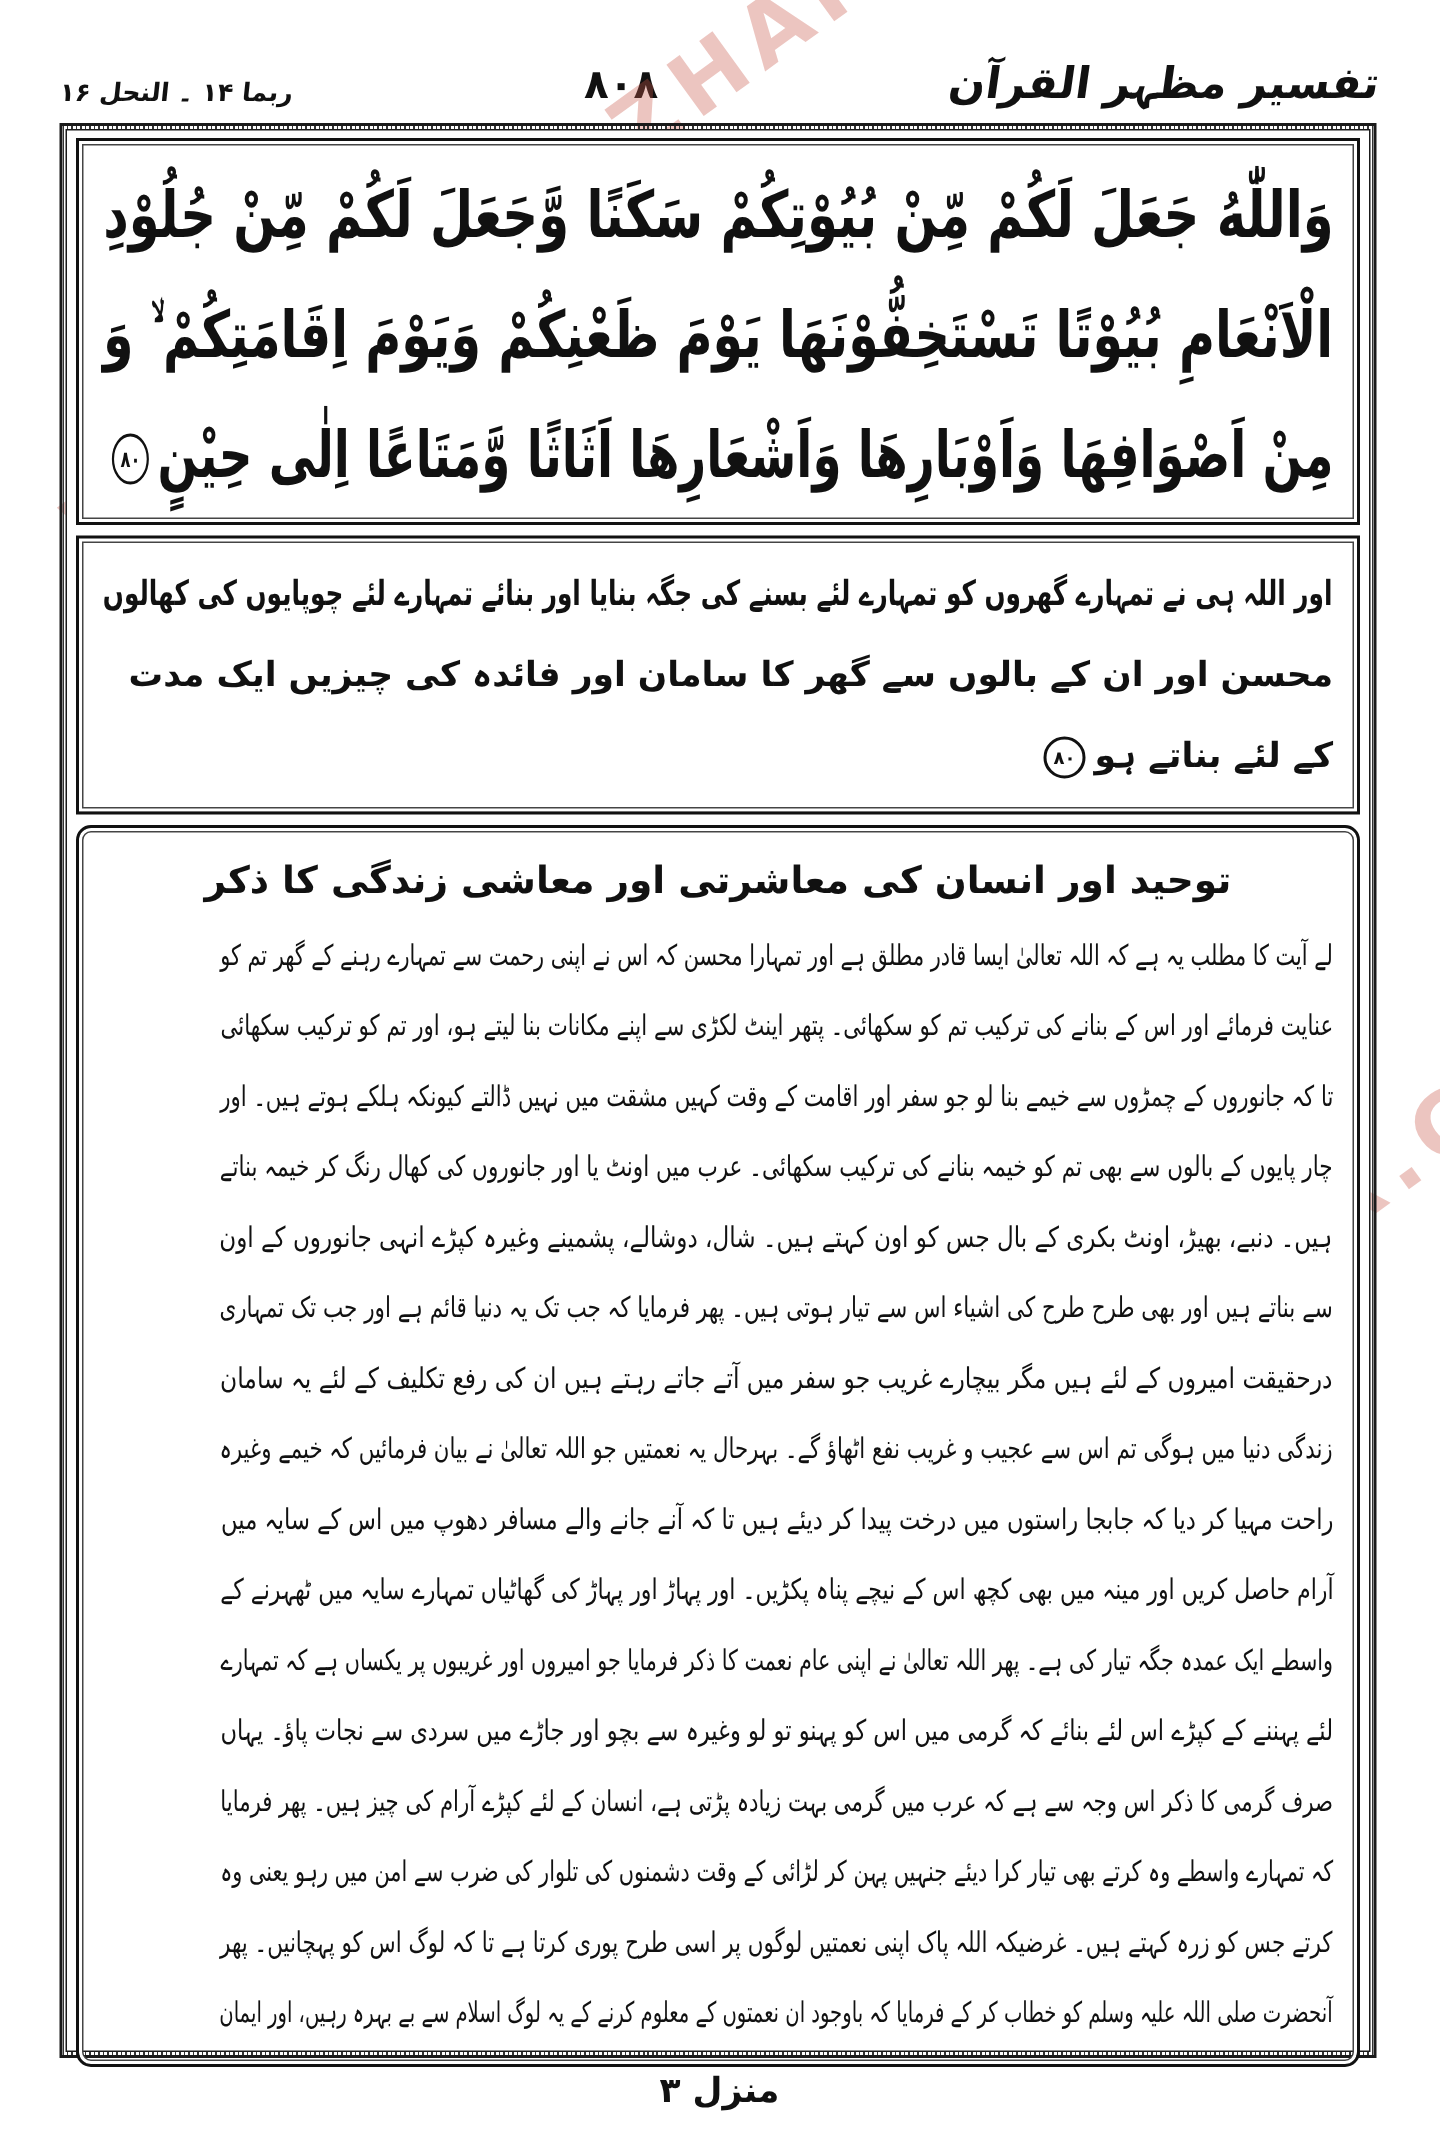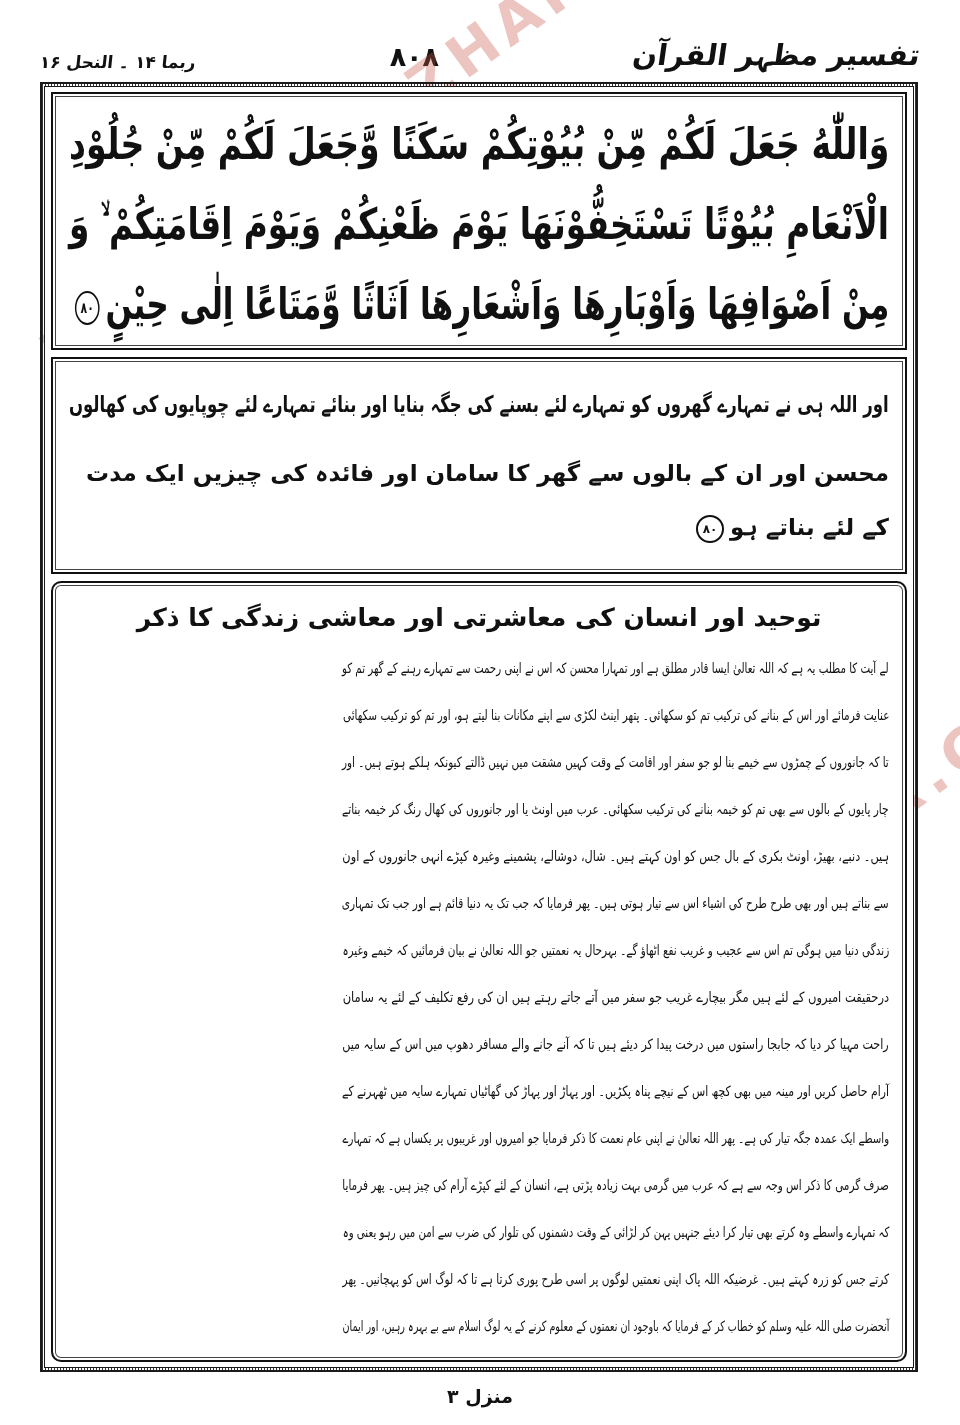--- a/index.html
+++ b/index.html
@@ -48,38 +48,38 @@
     direction:rtl;
   }
   .quran-box{height:258px;display:flex;flex-direction:column;justify-content:space-around;}
   .trans-box{height:234px;display:flex;flex-direction:column;justify-content:space-around;}
   .comm-box{flex:1;display:flex;flex-direction:column;border-radius:10px;}
   
   .line{display:block;width:100%;overflow:visible;}
   .fit{display:inline-block;white-space:nowrap;transform-origin:100% 50%;}
   .quran-line{font-size:43px;font-weight:bold;line-height:80px;}
   .trans-line{font-size:23px;font-weight:bold;line-height:54px;}
-  .comm-line{font-size:14px;line-height:47px;}
+  .comm-line{font-size:19px;line-height:47px;}
   .comm-heading{
     text-align:center;font-size:25px;font-weight:bold;line-height:46px;
     margin:2px 0 4px 0;
   }
   .verse-circle{
     display:inline-block;
     border:2px solid #111;border-radius:50%;
     width:30px;height:30px;line-height:30px;
     text-align:center;font-size:15px;font-weight:bold;
     vertical-align:middle;margin:0 8px;
   }
   .verse-circle.small{width:24px;height:24px;line-height:24px;font-size:12px;margin:0 6px;}
   .last-line{text-align:right;}
   
   .page-footer{
     position:absolute;bottom:18px;left:0;width:100%;
-    text-align:center;font-size:19px;font-weight:bold;direction:rtl;
+    text-align:center;font-size:23px;font-weight:bold;direction:rtl;
     z-index:2;
   }
   
   .watermark{
     position:absolute;
     font-family:"DejaVu Sans",sans-serif;
     font-weight:bold;
     font-size:58px;
     letter-spacing:7px;
     white-space:nowrap;
@@ -126,25 +126,26 @@
     </div>
 
     <div class="box comm-box">
       <div class="comm-heading">توحید اور انسان کی معاشرتی اور معاشی زندگی کا ذکر</div>
       <div class="line comm-line"><span class="fit" style="transform: scaleX(0.730187);"><span>لے آیت کا مطلب یہ ہے کہ اللہ تعالیٰ ایسا قادر مطلق ہے اور تمہارا محسن کہ اس نے اپنی رحمت سے تمہارے رہنے کے گھر تم کو</span></span></div>
       <div class="line comm-line"><span class="fit" style="transform: scaleX(0.746133);"><span>عنایت فرمائے اور اس کے بنانے کی ترکیب تم کو سکھائی۔ پتھر اینٹ لکڑی سے اپنے مکانات بنا لیتے ہو، اور تم کو ترکیب سکھائی</span></span></div>
       <div class="line comm-line"><span class="fit" style="transform: scaleX(0.744102);"><span>تا کہ جانوروں کے چمڑوں سے خیمے بنا لو جو سفر اور اقامت کے وقت کہیں مشقت میں نہیں ڈالتے کیونکہ ہلکے ہوتے ہیں۔ اور</span></span></div>
       <div class="line comm-line"><span class="fit" style="transform: scaleX(0.756458);"><span>چار پایوں کے بالوں سے بھی تم کو خیمہ بنانے کی ترکیب سکھائی۔ عرب میں اونٹ یا اور جانوروں کی کھال رنگ کر خیمہ بناتے</span></span></div>
       <div class="line comm-line"><span class="fit" style="transform: scaleX(0.808679);"><span>ہیں۔ دنبے، بھیڑ، اونٹ بکری کے بال جس کو اون کہتے ہیں۔ شال، دوشالے، پشمینے وغیرہ کپڑے انہی جانوروں کے اون</span></span></div>
       <div class="line comm-line"><span class="fit" style="transform: scaleX(0.753676);"><span>سے بناتے ہیں اور بھی طرح طرح کی اشیاء اس سے تیار ہوتی ہیں۔ پھر فرمایا کہ جب تک یہ دنیا قائم ہے اور جب تک تمہاری</span></span></div>
+      <div class="line comm-line"><span class="fit" style="transform: scaleX(0.821643);"><span>درحقیقت امیروں کے لئے ہیں مگر بیچارے غریب جو سفر میں آتے جاتے رہتے ہیں ان کی رفع تکلیف کے لئے یہ سامان</span></span></div>
       <div class="line comm-line"><span class="fit" style="transform: scaleX(0.746812);"><span>زندگی دنیا میں ہوگی تم اس سے عجیب و غریب نفع اٹھاؤ گے۔ بہرحال یہ نعمتیں جو اللہ تعالیٰ نے بیان فرمائیں کہ خیمے وغیرہ</span></span></div>
-      <div class="line comm-line"><span class="fit" style="transform: scaleX(0.821643);"><span>درحقیقت امیروں کے لئے ہیں مگر بیچارے غریب جو سفر میں آتے جاتے رہتے ہیں ان کی رفع تکلیف کے لئے یہ سامان</span></span></div>
       <div class="line comm-line"><span class="fit" style="transform: scaleX(0.794574);"><span>راحت مہیا کر دیا کہ جابجا راستوں میں درخت پیدا کر دیئے ہیں تا کہ آنے جانے والے مسافر دھوپ میں اس کے سایہ میں</span></span></div>
       <div class="line comm-line"><span class="fit" style="transform: scaleX(0.773585);"><span>آرام حاصل کریں اور مینہ میں بھی کچھ اس کے نیچے پناہ پکڑیں۔ اور پہاڑ اور پہاڑ کی گھاٹیاں تمہارے سایہ میں ٹھہرنے کے</span></span></div>
       <div class="line comm-line"><span class="fit" style="transform: scaleX(0.725664);"><span>واسطے ایک عمدہ جگہ تیار کی ہے۔ پھر اللہ تعالیٰ نے اپنی عام نعمت کا ذکر فرمایا جو امیروں اور غریبوں پر یکساں ہے کہ تمہارے</span></span></div>
+      <div class="line comm-line"><span class="fit" style="transform: scaleX(0.790743);"><span>لئے پہننے کے کپڑے اس لئے بنائے کہ گرمی میں اس کو پہنو تو لو وغیرہ سے بچو اور جاڑے میں سردی سے نجات پاؤ۔ یہاں</span></span></div>
       <div class="line comm-line"><span class="fit" style="transform: scaleX(0.744777);"><span>صرف گرمی کا ذکر اس وجہ سے ہے کہ عرب میں گرمی بہت زیادہ پڑتی ہے، انسان کے لئے کپڑے آرام کی چیز ہیں۔ پھر فرمایا</span></span></div>
       <div class="line comm-line"><span class="fit" style="transform: scaleX(0.729537);"><span>کہ تمہارے واسطے وہ کرتے بھی تیار کرا دیئے جنہیں پہن کر لڑائی کے وقت دشمنوں کی تلوار کی ضرب سے امن میں رہو یعنی وہ</span></span></div>
       <div class="line comm-line"><span class="fit" style="transform: scaleX(0.751604);"><span>کرتے جس کو زرہ کہتے ہیں۔ غرضیکہ اللہ پاک اپنی نعمتیں لوگوں پر اسی طرح پوری کرتا ہے تا کہ لوگ اس کو پہچانیں۔ پھر</span></span></div>
       <div class="line comm-line"><span class="fit" style="transform: scaleX(0.686767);"><span>آنحضرت صلی اللہ علیہ وسلم کو خطاب کر کے فرمایا کہ باوجود ان نعمتوں کے معلوم کرنے کے یہ لوگ اسلام سے بے بہرہ رہیں، اور ایمان</span></span></div>
     </div>
 
   </div>
 </div>
 
 <div class="page-footer">منزل ۳</div>

